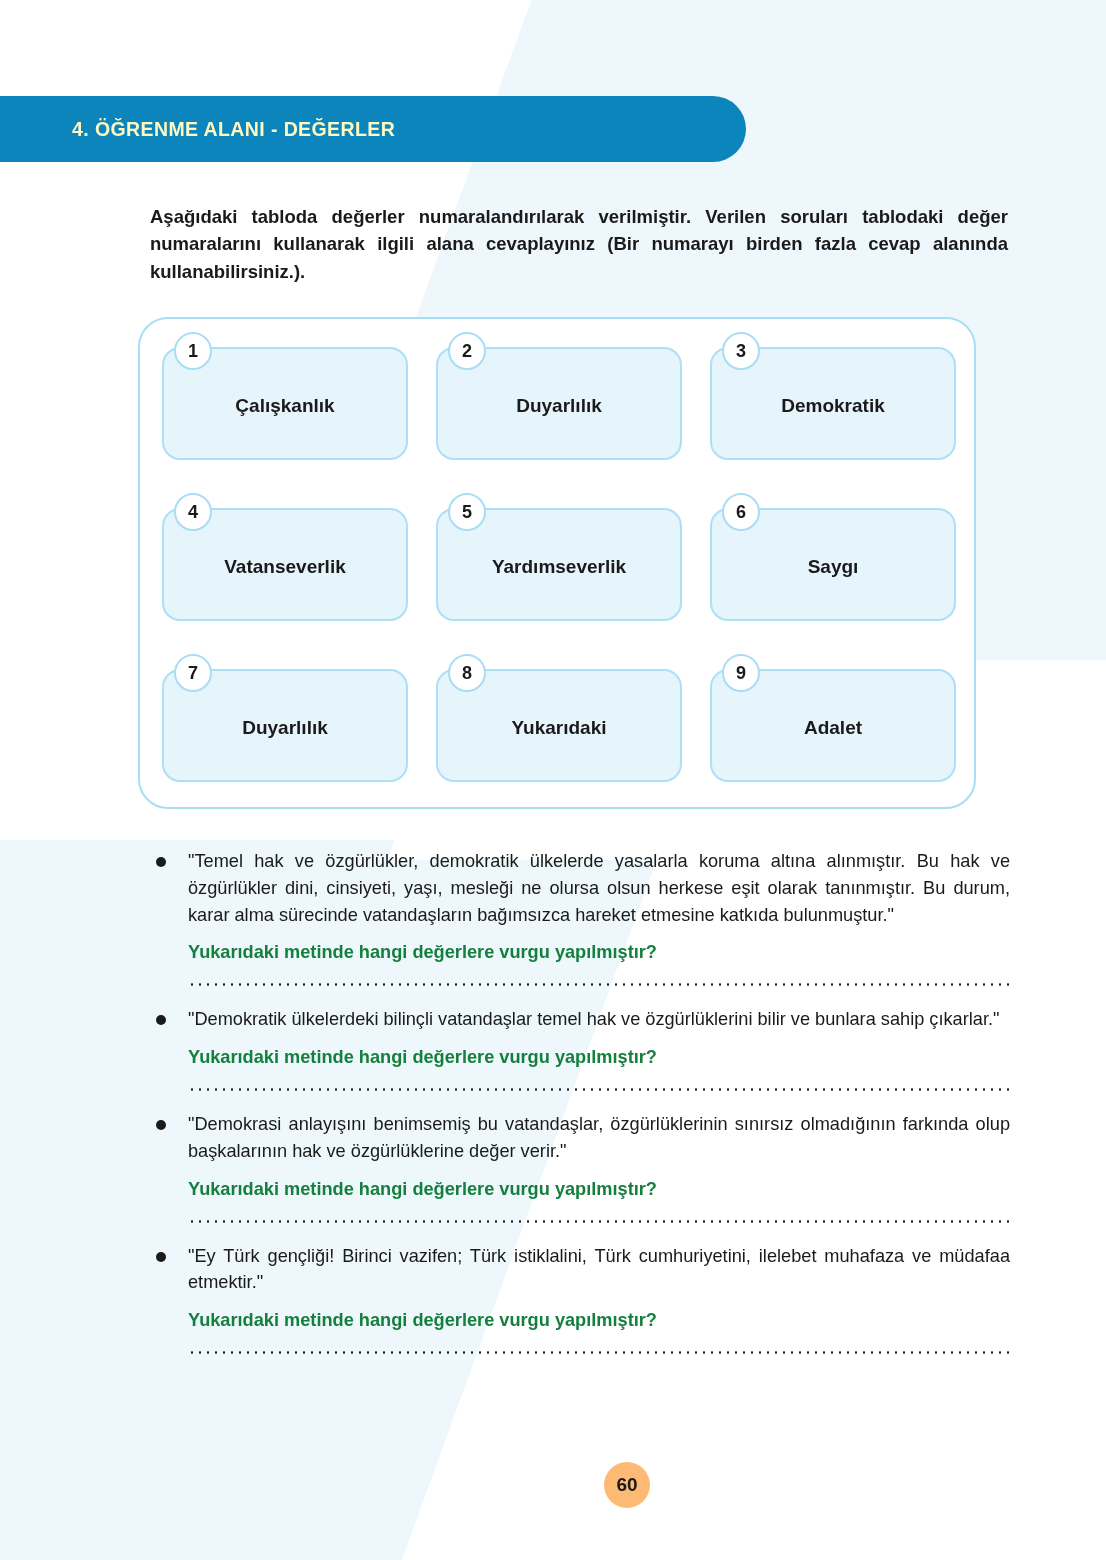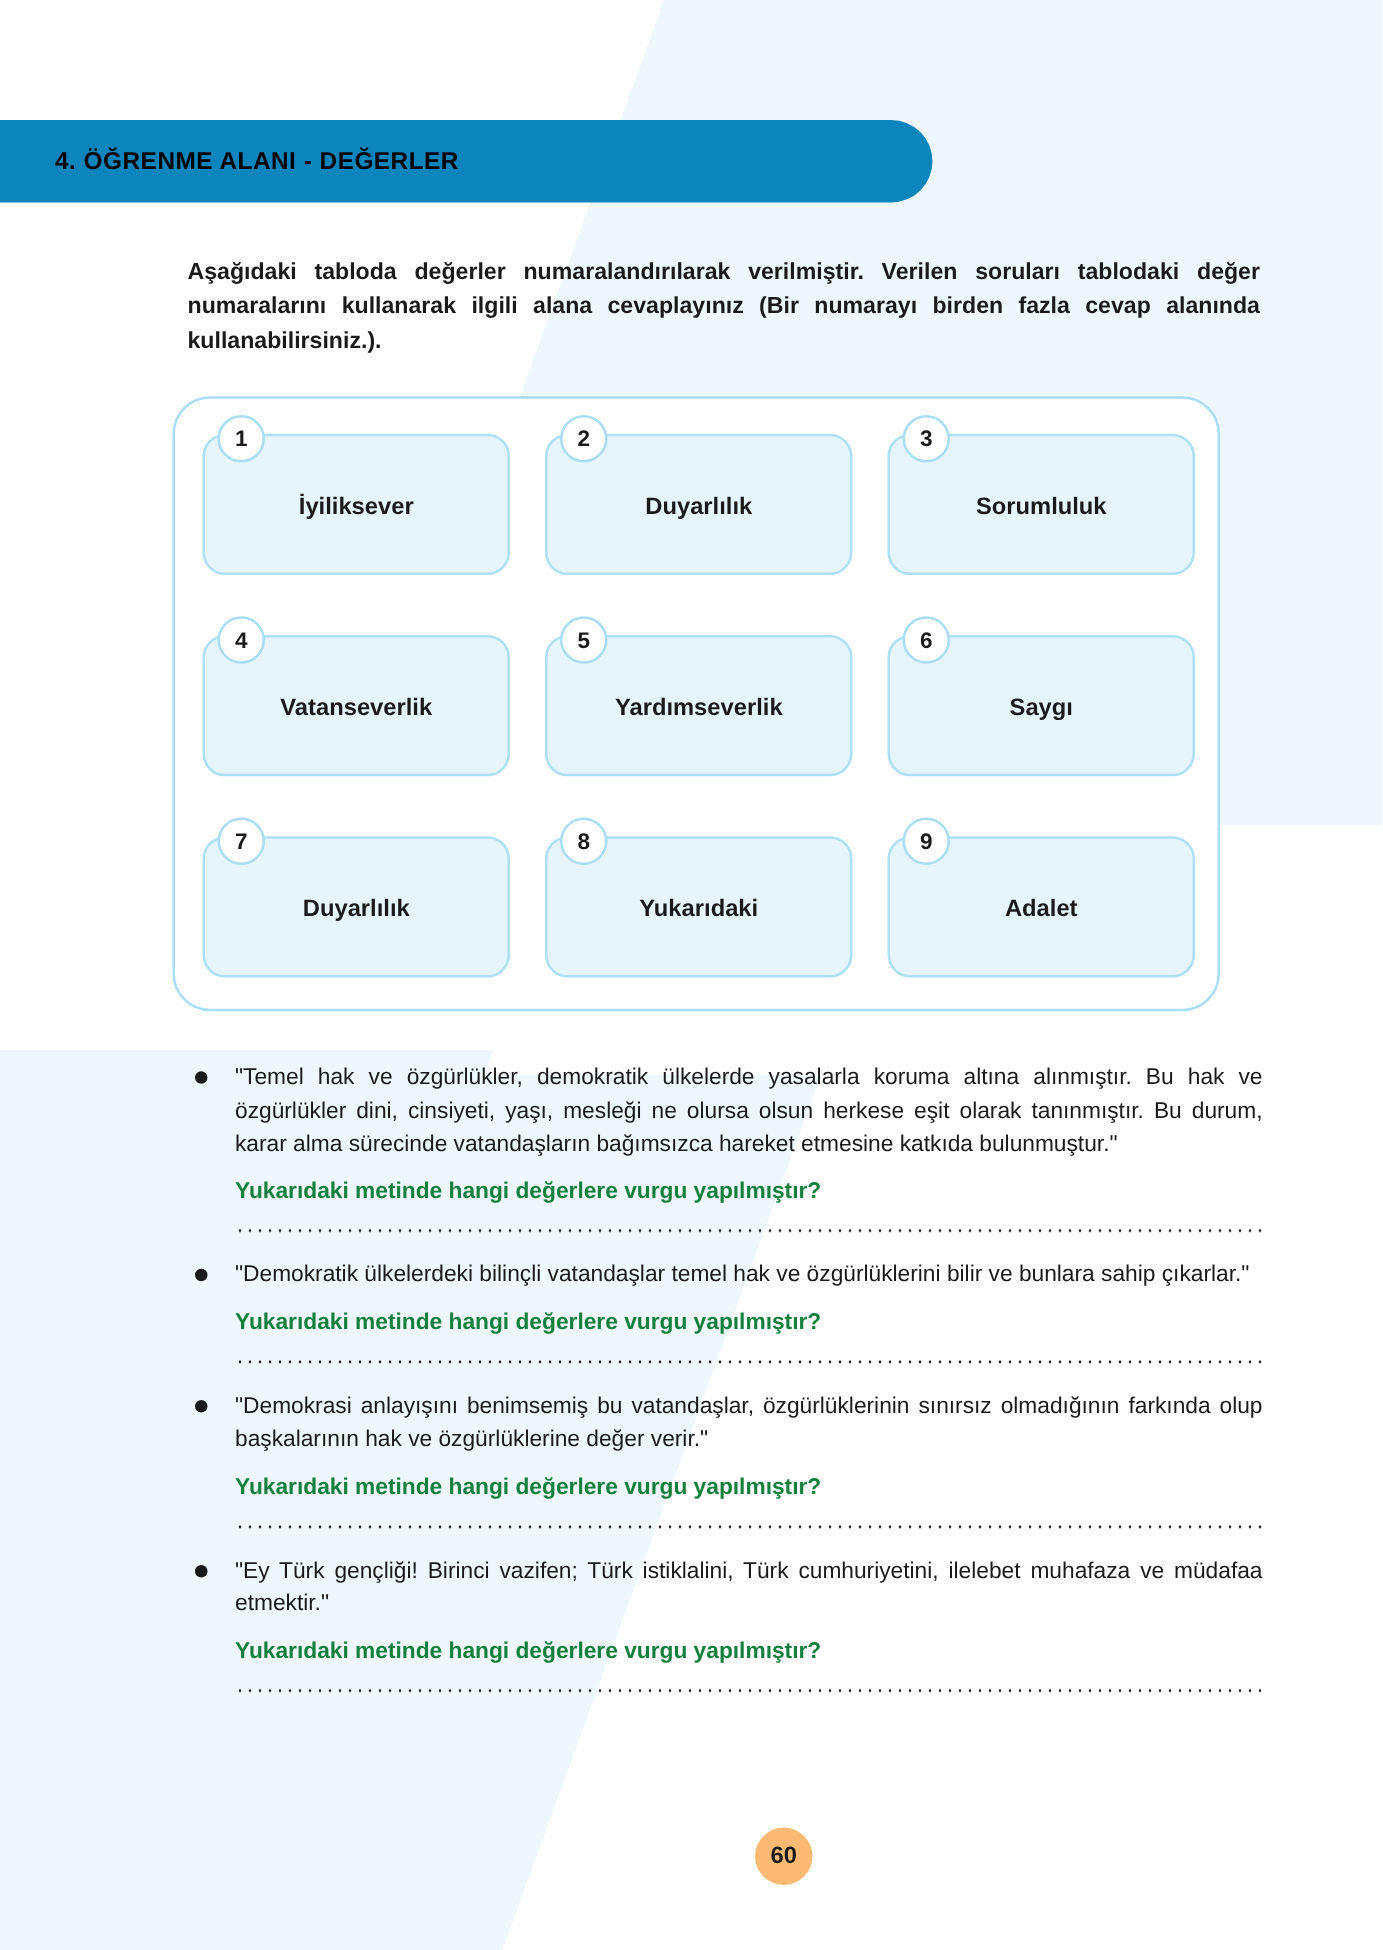--- a/index.html
+++ b/index.html
@@ -49,22 +49,22 @@
   .header-bar {
     position:absolute;
     left:-40px; top:96px;
     width:786px; height:66px;
     background:#0b85bc;
     border-radius:0 34px 34px 0;
     display:flex; align-items:center;
     z-index:3;
   }
   .header-title {
-    margin-left:84px;
-    color:#000000;
+    margin-left:112px;
+    color:#fef9c3;
     font-size:19.5px;
     font-weight:bold;
     letter-spacing:0.4px;
   }
 
   
   .content {
     position:absolute;
     left:0; top:0;
     width:1106px; height:1376px;
@@ -202,31 +202,31 @@
 
   <div class="content">
 
     <p class="intro">Aşağıdaki tabloda değerler numaralandırılarak verilmiştir. Verilen soruları tablodaki değer numaralarını kullanarak ilgili alana cevaplayınız (Bir numarayı birden fazla cevap alanında kullanabilirsiniz.).</p>
 
     <div class="values-panel">
       <div class="values-grid">
 
         <div class="value-box">
           <span class="value-num">1</span>
-          <span class="value-label">İyiliksever</span>
+          <span class="value-label">Çalışkanlık</span>
         </div>
 
         <div class="value-box">
           <span class="value-num">2</span>
           <span class="value-label">Duyarlılık</span>
         </div>
 
         <div class="value-box">
           <span class="value-num">3</span>
-          <span class="value-label">Sorumluluk</span>
+          <span class="value-label">Demokratik</span>
         </div>
 
         <div class="value-box">
           <span class="value-num">4</span>
           <span class="value-label">Vatanseverlik</span>
         </div>
 
         <div class="value-box">
           <span class="value-num">5</span>
           <span class="value-label">Yardımseverlik</span>

